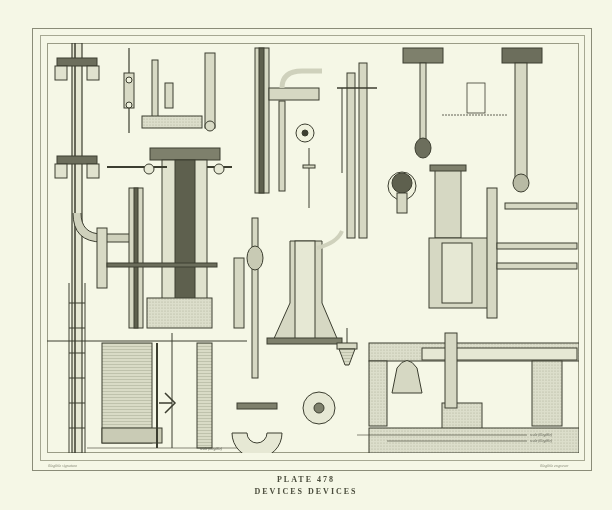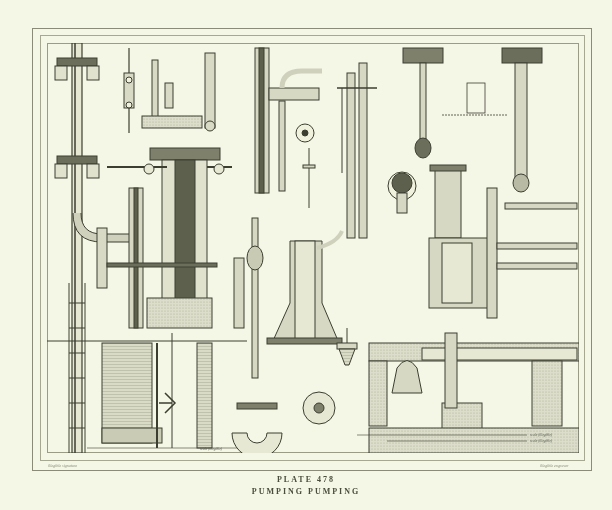--- a/index.html
+++ b/index.html
@@ -199,13 +199,13 @@
 </svg>
 
 <div class="scale-label" style="left:200px;top:447px;">scale (illegible)</div>
 <div class="scale-label" style="left:530px;top:433px;">scale (illegible)</div>
 <div class="scale-label" style="left:530px;top:439px;">scale (illegible)</div>
 
 <div class="credit" id="credit-left">illegible signature</div>
 <div class="credit" id="credit-right">illegible engraver</div>
 
 <div class="title" id="plate-no">PLATE 478</div>
-<div class="title" id="plate-name">PUMPING PUMPING</div>
+<div class="title" id="plate-name">DEVICES DEVICES</div>
 
 </body></html>

